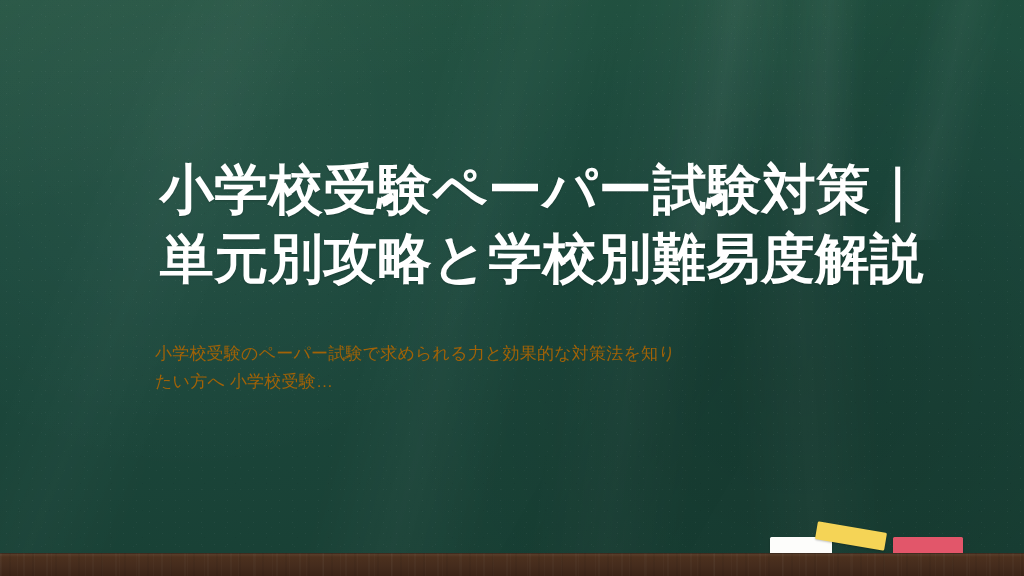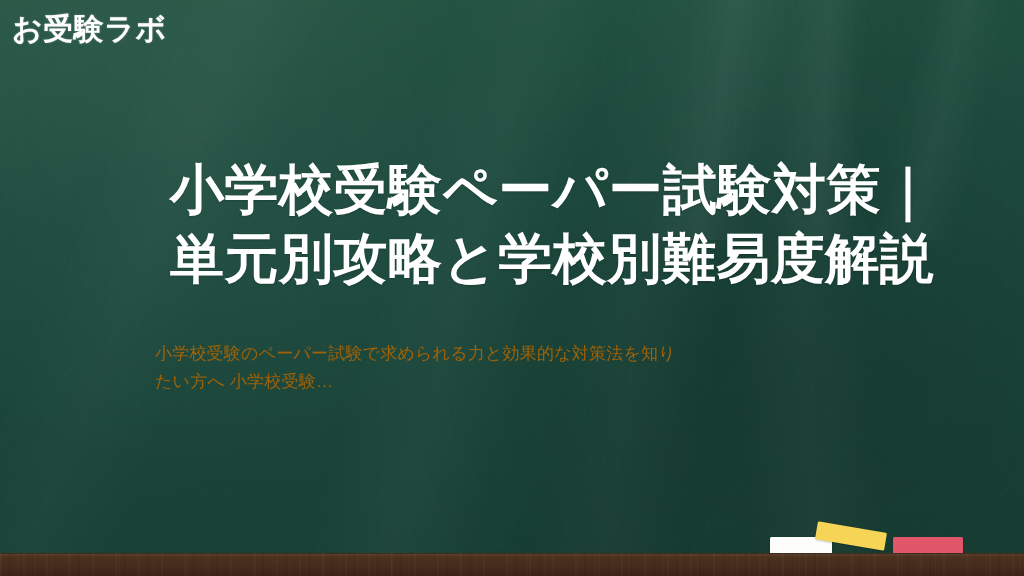--- a/index.html
+++ b/index.html
@@ -78,23 +78,24 @@
     font-weight: 700;
     letter-spacing: .5px;
     line-height: 1.4;
     text-shadow: 0 0 2px rgba(255,255,255,.35);
     white-space: nowrap;
   }
 
   
   .headline-block {
     position: absolute;
-    left: 170px;
+    left: 142px;
     top: 155px;
     width: 800px;
+    text-align: center;
   }
 
   .headline {
     color: #ffffff;
     font-size: 54px;
     font-weight: 700;
     line-height: 1.28;
     letter-spacing: .5px;
     text-shadow: 0 1px 2px rgba(0,0,0,.18);
     word-break: break-all;
@@ -171,21 +172,20 @@
 <body>
 
 <div id="thumbnail-card">
 
   <div class="board">
     <div class="board-speckle"></div>
     <div class="board-streaks"></div>
     <div class="board-streaks-2"></div>
   </div>
 
-  <div class="logo">お受験ラボ</div>
 
   <div class="headline-block">
     <h1 class="headline">小学校受験ペーパー試験対策｜単元別攻略と学校別難易度解説</h1>
   </div>
 
   <p class="subtitle">小学校受験のペーパー試験で求められる力と効果的な対策法を知りたい方へ 小学校受験…</p>
 
   <div class="chalk chalk-white"></div>
   <div class="chalk chalk-yellow"></div>
   <div class="chalk chalk-red"></div>

